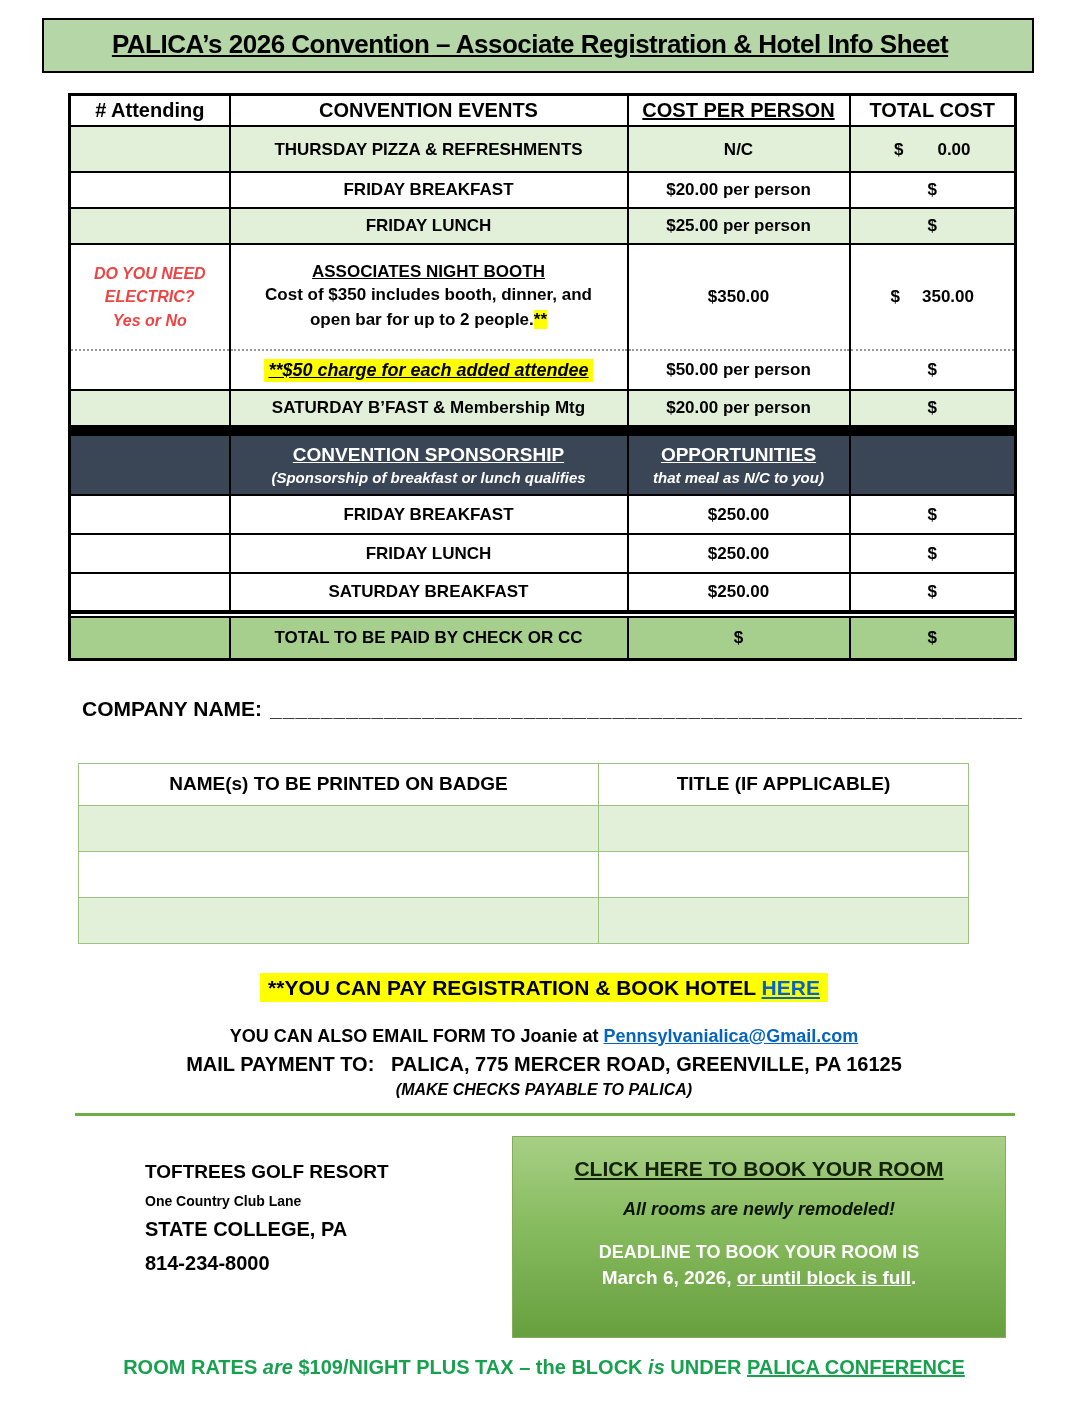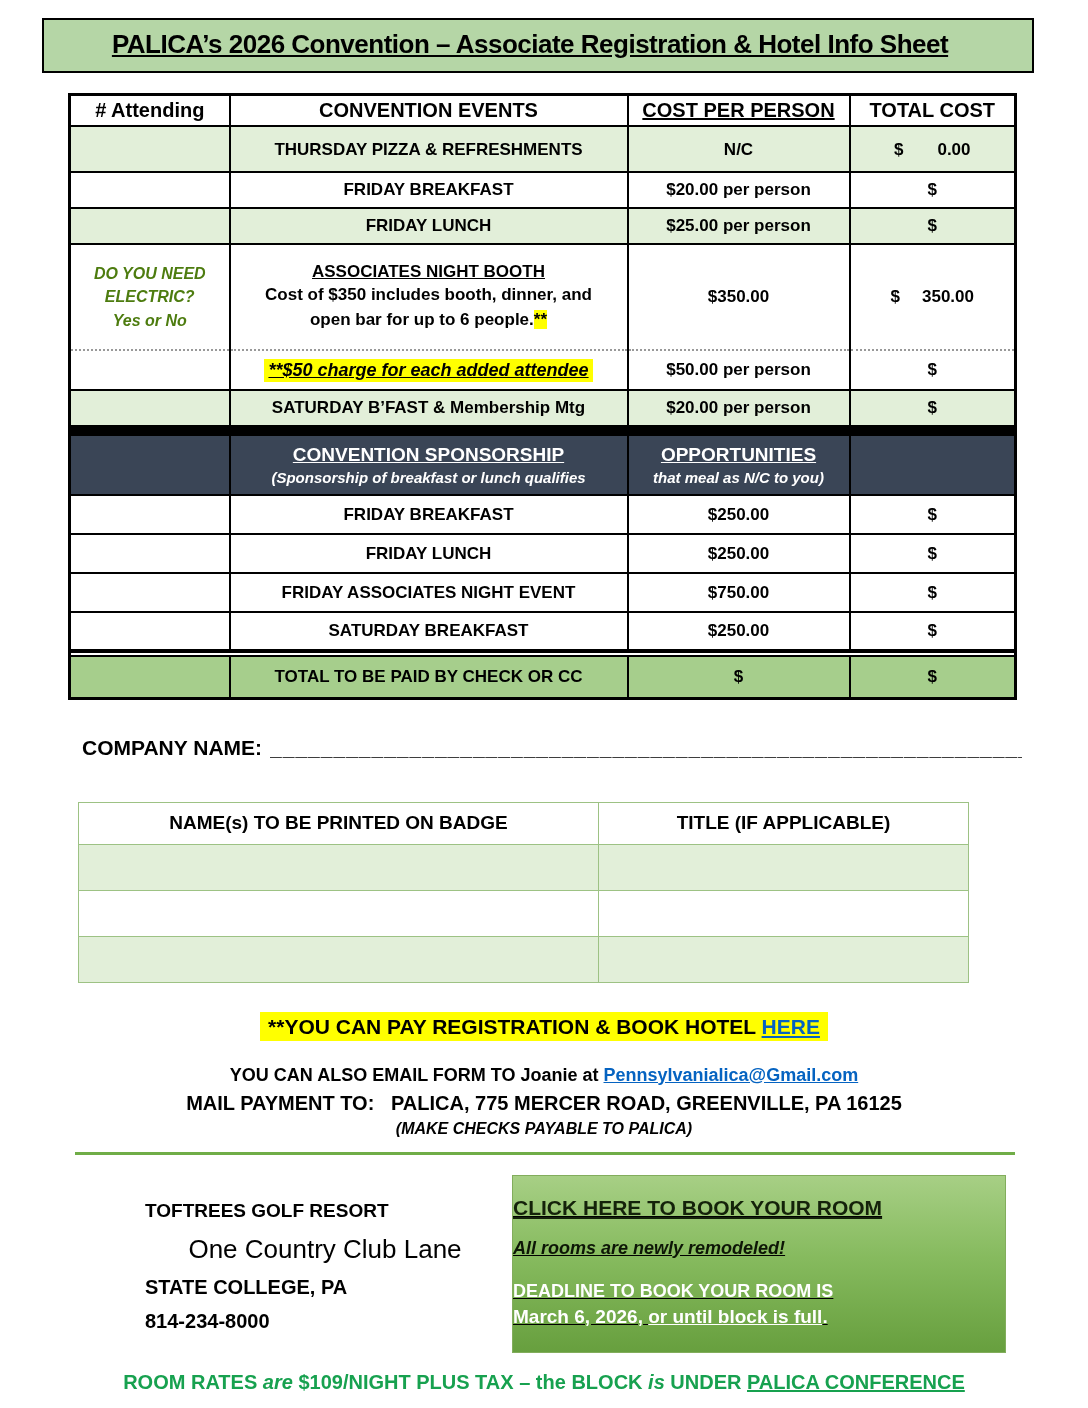--- a/index.html
+++ b/index.html
@@ -34,21 +34,21 @@
   }
   tr.hdr td { font-size:20px; height:20px; background:#fff; }
   .u { text-decoration:underline; }
   tr.r-green td { background:#e2efd9; }
   tr.r-white td { background:#fff; }
   tr.row-thursday td { height:46px; vertical-align:top; padding-top:13px; }
   tr.row-std td { height:36px; }
 
   tr.row-booth td { height:106px; border-bottom:2px dotted #999; }
   tr.row-surcharge td { height:40px; border-top:2px dotted #999; }
-  .electric { color:#4d7c0f; font-style:italic; font-size:16px; line-height:1.45; }
+  .electric { color:#ef4444; font-style:italic; font-size:16px; line-height:1.45; }
   .booth-title { text-decoration:underline; font-size:17px; }
   .booth-desc { font-size:17px; line-height:1.5; }
   .hl { background:#ffff00; }
   .surcharge-label {
     background:#ffff00; font-style:italic; text-decoration:underline;
     font-size:18px; padding:1px 4px; display:inline-block;
   }
 
   tr.spacer-black td { height:9px; background:#000; border:2px solid #000; padding:0; }
   tr.spacer-double td { height:5px; background:#fff; border-left:3px solid #000; border-right:3px solid #000; border-top:4px solid #000; border-bottom:2px solid #000; padding:0; }
@@ -93,29 +93,28 @@
   a.link { color:#0563c1; text-decoration:underline; font-weight:bold; cursor:pointer; }
   .email-line { text-align:center; margin-top:26px; font-size:18px; font-weight:bold; }
   .mail-line { text-align:center; margin-top:6px; font-size:20px; font-weight:bold; white-space:pre-wrap; }
   .checks-line { text-align:center; margin-top:5px; font-size:16px; font-weight:bold; font-style:italic; }
 
   
   .divider { margin:14px 0 0 75px; width:940px; border-top:3px solid #70ad47; }
   .hotel-wrap { display:flex; margin:20px 0 0 0; }
   .hotel-info { margin-left:145px; width:360px; padding-top:18px; }
   .hotel-info .h-name { font-size:19px; font-weight:bold; line-height:1.9; }
-  .hotel-info .h-addr1 { font-size:26px; font-weight:normal; line-height:1.6;text-align:center; }
+  .hotel-info .h-addr1 { font-size:14px; font-weight:bold; line-height:1.6; }
   .hotel-info .h-addr2 { font-size:20px; font-weight:bold; line-height:1.7; }
   .hotel-info .h-phone { font-size:20px; font-weight:bold; line-height:1.7; }
   .book-box {
-    margin-left:7px; width:494px; height:178px;
+    margin-left:7px; width:494px; height:202px;
     background:linear-gradient(180deg,#a7cf85 0%, #87bb5f 45%, #679f3e 100%);
-    border:1px solid #82ad5c; padding-top:20px;
+    border:1px solid #82ad5c; text-align:center; padding-top:20px;
     cursor:pointer;
-    text-decoration:underline;
   }
   .book-box .b-title { font-size:21px; font-weight:bold; text-decoration:underline; color:#14220a; }
   .book-box .b-note { font-size:18px; font-weight:bold; font-style:italic; color:#0d1606; margin-top:18px; }
   .book-box .b-dl1 { font-size:18px; font-weight:bold; color:#fff; margin-top:22px; }
   .book-box .b-dl2 { font-size:19px; font-weight:bold; color:#fff; margin-top:4px; }
   .book-box .b-dl2 .u2 { text-decoration:underline; }
 
   .rates-line { text-align:center; margin-top:18px; font-size:20px; font-weight:bold; color:#17a14f; }
   .rates-line .it { font-style:italic; }
   .rates-line .un { text-decoration:underline; }
@@ -169,21 +168,21 @@
       <div class="electric">
         <div>DO YOU NEED</div>
         <div>ELECTRIC?</div>
         <div>Yes or No</div>
       </div>
     </td>
     <td>
       <div class="booth-title">ASSOCIATES NIGHT BOOTH</div>
       <div class="booth-desc">
         <span>Cost of $350 includes booth, dinner, and</span><br>
-        <span>open bar for up to 6 people.</span><span class="hl">**</span>
+        <span>open bar for up to 2 people.</span><span class="hl">**</span>
       </div>
     </td>
     <td>$350.00</td>
     <td class="money"><span>$</span><span class="amt-booth">350.00</span></td>
   </tr>
 
   <tr class="r-white row-surcharge">
     <td></td>
     <td class="ev-left"><span class="surcharge-label">**$50 charge for each added attendee</span></td>
     <td>$50.00 per person</td>
@@ -217,26 +216,20 @@
   <tr class="sponsor-row">
     <td></td>
     <td class="ev-left">FRIDAY BREAKFAST</td>
     <td>$250.00</td>
     <td class="money"><span>$</span></td>
   </tr>
   <tr class="sponsor-row">
     <td></td>
     <td class="ev-left">FRIDAY LUNCH</td>
     <td>$250.00</td>
-    <td class="money"><span>$</span></td>
-  </tr>
-  <tr class="sponsor-row">
-    <td></td>
-    <td class="ev-left">FRIDAY ASSOCIATES NIGHT EVENT</td>
-    <td>$750.00</td>
     <td class="money"><span>$</span></td>
   </tr>
   <tr class="sponsor-row">
     <td></td>
     <td class="ev-left">SATURDAY BREAKFAST</td>
     <td>$250.00</td>
     <td class="money"><span>$</span></td>
   </tr>
 
   <tr class="spacer-double">

